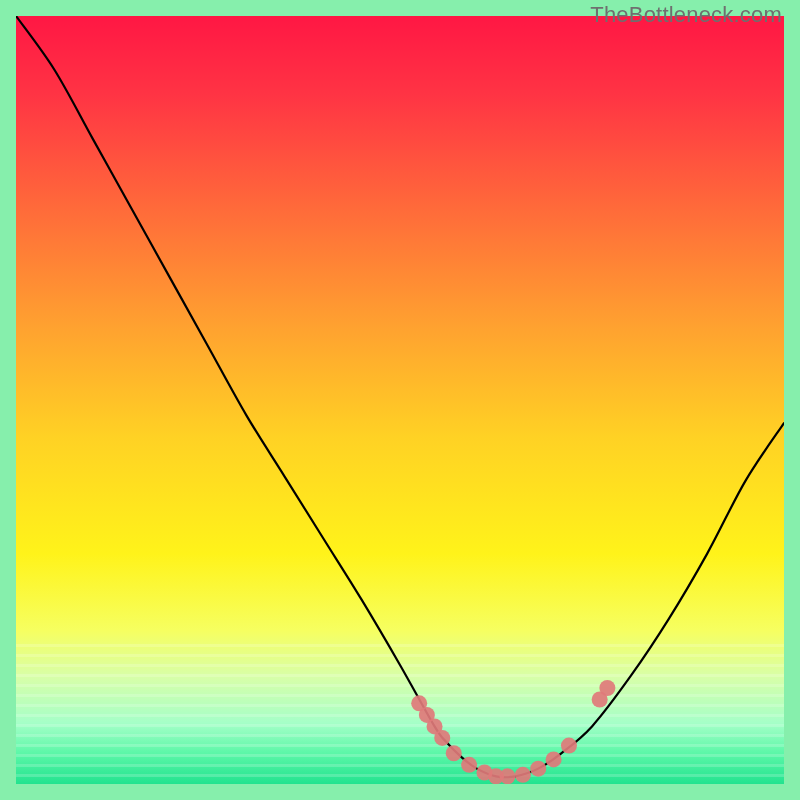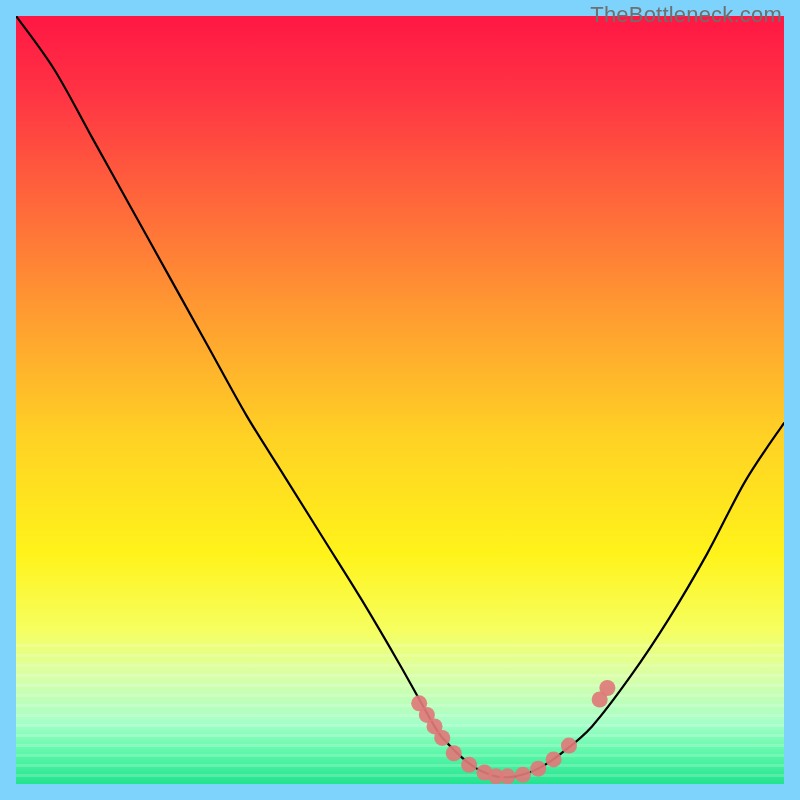--- a/index.html
+++ b/index.html
@@ -8,21 +8,21 @@
     width: 800px;
     height: 800px;
     background: #000;
     overflow: hidden;
     font-family: Arial, Helvetica, sans-serif;
   }
   .frame {
     position: absolute;
     left: 0; top: 0;
     width: 800px; height: 800px;
-    background: #7dd3fc;
+    background: #86efac;
   }
   .plot-area {
     position: absolute;
     left: 16px;
     top: 16px;
     width: 768px;
     height: 768px;
     overflow: hidden;
   }
   .watermark {

